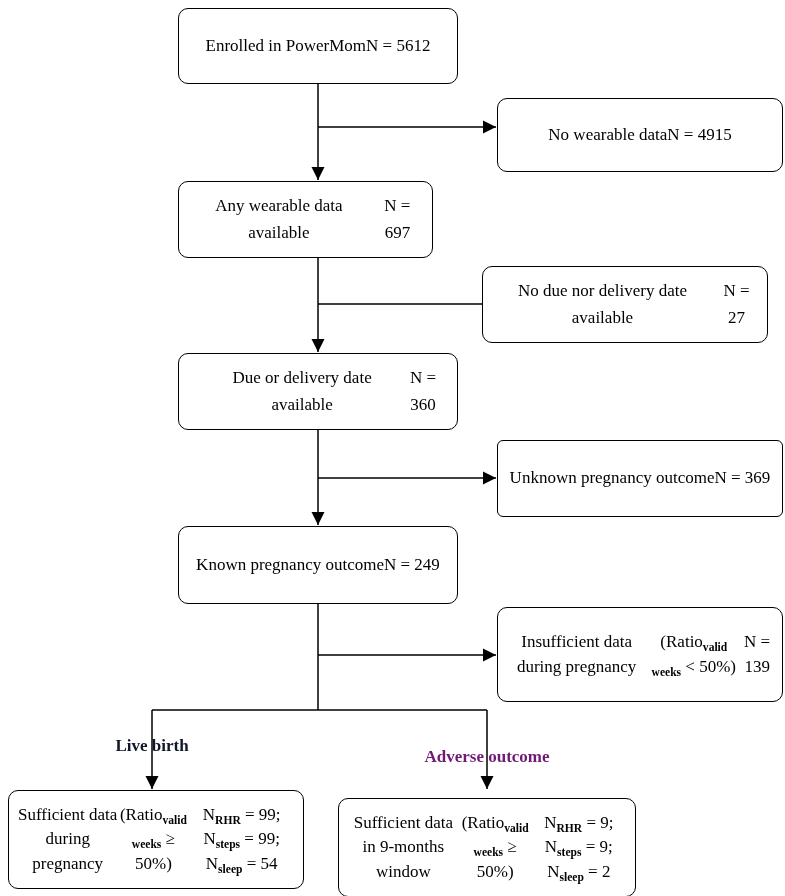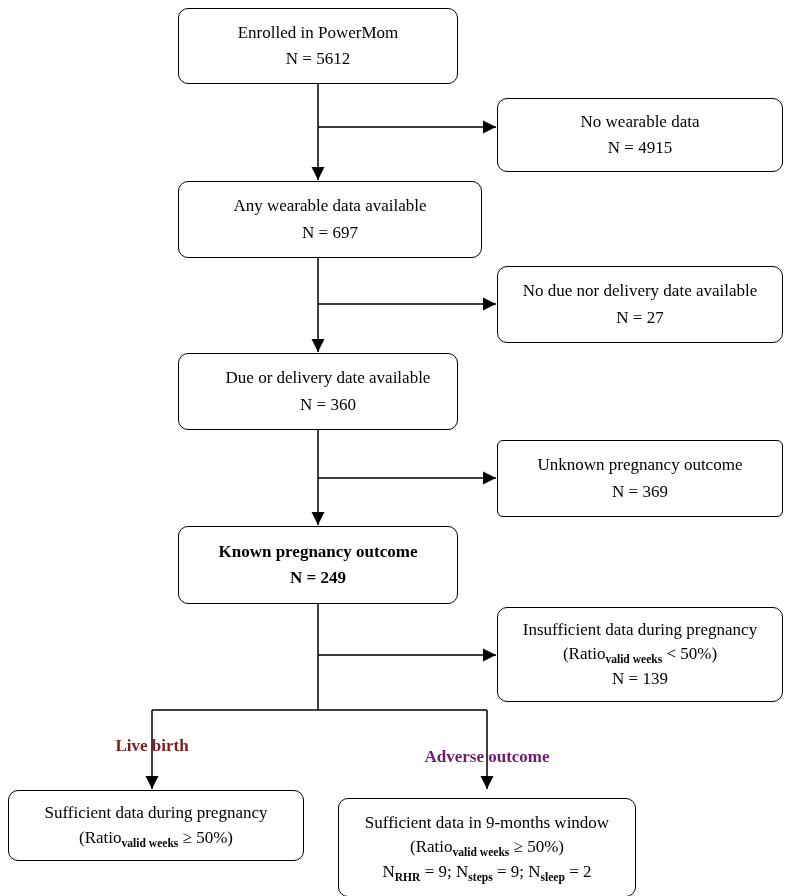--- a/index.html
+++ b/index.html
@@ -6,39 +6,39 @@
   html, body { background: #ffffff; }
   body {
     width: 785px; height: 896px; position: relative; overflow: hidden;
     font-family: "Liberation Serif", "DejaVu Serif", serif;
     color: #000;
   }
   .canvas { position: absolute; left: 0; top: 0; width: 785px; height: 896px; }
   svg.arrows { position: absolute; left: 0; top: 0; width: 785px; height: 896px; pointer-events: none; }
   .box {
     position: absolute; background: #fff; border: 1.5px solid #000; border-radius: 10px;
-    display: flex; flex-direction: column; align-items: center; justify-content: center;
+    display: flex; flex-direction: row; align-items: center; justify-content: center;
     text-align: center; font-size: 17px; line-height: 1.55; padding: 4px 8px;
   }
   .box.tight { line-height: 1.42; }
   sub { font-size: 0.68em; line-height: 0; font-weight: bold; }
   .branch-label { position: absolute; font-weight: bold; font-size: 17px; text-align: center; }
 
   
   .b-main-0 { left: 178px; top: 8px;   width: 280px; height: 76px; }
-  .b-main-1 { left: 178px; top: 181px; width: 304px; height: 77px; }
+  .b-main-1 { left: 178px; top: 181px; width: 255px; height: 77px; }
   .b-main-2 { left: 178px; top: 353px; width: 280px; height: 77px; padding-left: 28px; }
-  .b-main-3 { left: 178px; top: 526px; width: 280px; height: 78px; font-weight: bold; }
+  .b-main-3 { left: 178px; top: 526px; width: 280px; height: 78px; }
   
   .b-exc-0 { left: 497px; top: 90px;  width: 286px; height: 74px; margin-top: 8px; }
-  .b-exc-1 { left: 497px; top: 266px; width: 286px; height: 77px; }
+  .b-exc-1 { left: 482px; top: 266px; width: 286px; height: 77px; }
   .b-exc-2 { left: 497px; top: 440px; width: 286px; height: 77px; border-radius: 6px; }
   .b-exc-3 { left: 497px; top: 607px; width: 286px; height: 95px; }
   
-  .b-out-0 { left: 8px;   top: 790px; width: 296px; height: 71px; }
+  .b-out-0 { left: 8px;   top: 790px; width: 296px; height: 99px; }
   .b-out-1 { left: 338px; top: 790px; width: 298px; height: 99px; margin-top: 8px; }
 
   .lbl-live    { left: 62px;  top: 736px; width: 180px; }
   .lbl-adverse { left: 377px; top: 747px; width: 220px; }
 </style>
 </head>
 <body>
 
 <div class="canvas">
 
@@ -101,26 +101,27 @@
     <div>Unknown pregnancy outcome</div>
     <div>N = 369</div>
   </div>
 
   <div class="box b-exc-3 tight">
     <div>Insufficient data during pregnancy</div>
     <div><span>(Ratio</span><sub>valid weeks</sub><span> &lt; 50%)</span></div>
     <div>N = 139</div>
   </div>
 
-  <div class="branch-label lbl-live" style="color: #7f1d1d;">Live birth</div>
+  <div class="branch-label lbl-live" style="color: #0f172a;">Live birth</div>
   <div class="branch-label lbl-adverse" style="color: #701a75;">Adverse outcome</div>
 
   <div class="box b-out-0 tight">
     <div>Sufficient data during pregnancy</div>
     <div><span>(Ratio</span><sub>valid weeks</sub><span> ≥ 50%)</span></div>
+    <div><span>N</span><sub>RHR</sub><span> = 99; N</span><sub>steps</sub><span> = 99; N</span><sub>sleep</sub><span> = 54</span></div>
   </div>
 
   <div class="box b-out-1 tight">
     <div>Sufficient data in 9-months window</div>
     <div><span>(Ratio</span><sub>valid weeks</sub><span> ≥ 50%)</span></div>
     <div><span>N</span><sub>RHR</sub><span> = 9; N</span><sub>steps</sub><span> = 9; N</span><sub>sleep</sub><span> = 2</span></div>
   </div>
 
 </div>
 

